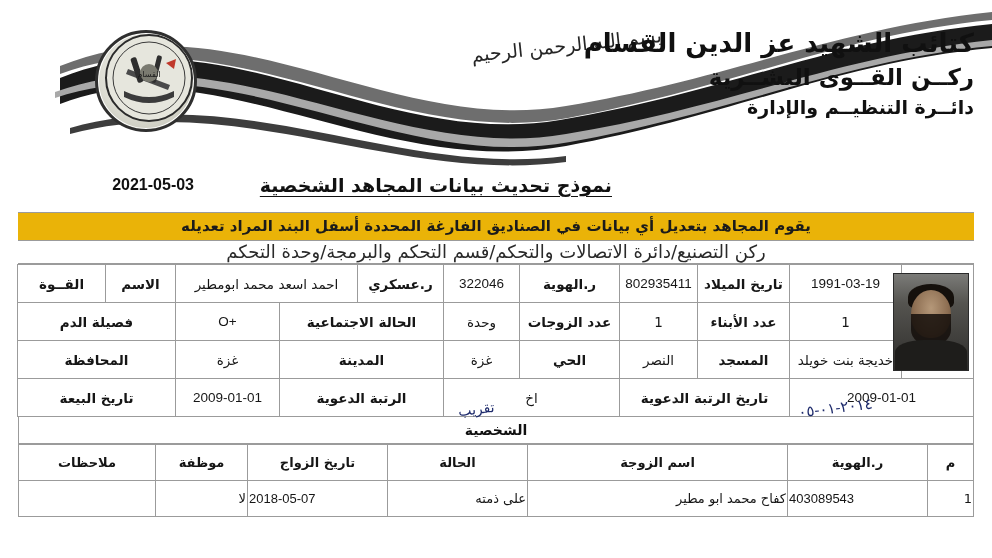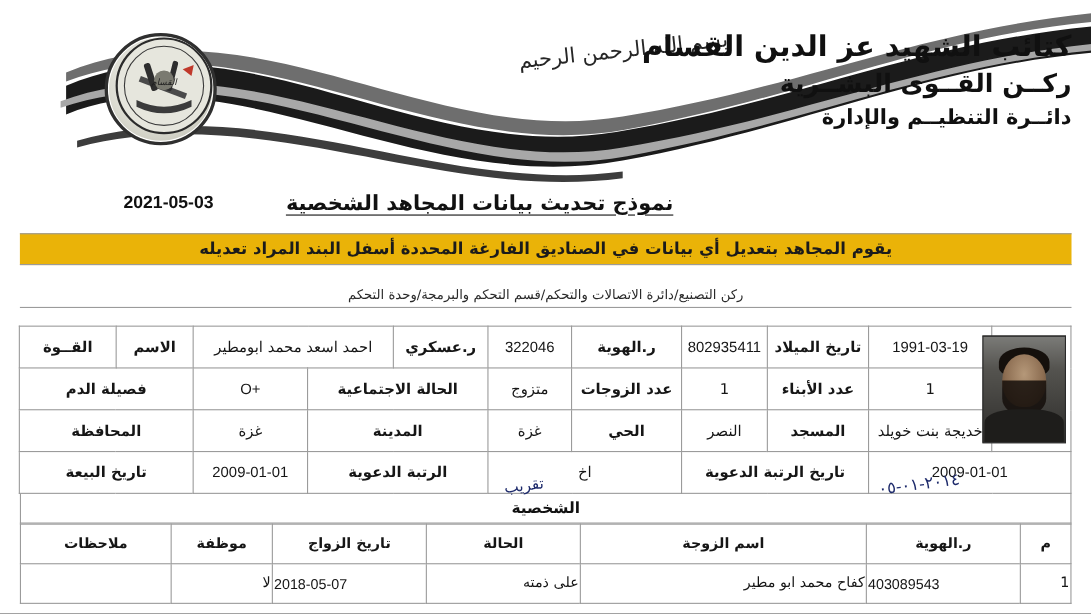--- a/index.html
+++ b/index.html
@@ -33,21 +33,20 @@
     position: absolute;
     top: 30px;
     right: 795px;
     width: 96px;
     height: 96px;
     border-radius: 50%;
     background: radial-gradient(circle at 45% 40%, #f3f3ee 0%, #dcdcd2 55%, #b9b9ad 100%);
     border: 3px solid #2f2f2f;
     box-shadow: 0 0 0 1px #ffffff inset;
     overflow: hidden;
-    font-style: italic;
   }
   .logo svg { display:block; }
 
   .bism {
     position: absolute;
     top: 34px;
     right: 330px;
     font-family: "DejaVu Serif", "Liberation Serif", serif;
     font-size: 19px;
     color: #262626;
@@ -115,25 +114,25 @@
     border-bottom: 1px solid #9b9b9b;
     height: 27px;
     line-height: 27px;
     text-align: center;
     font-size: 15px;
     font-weight: bold;
     color: #1b1b1b;
     background: #eab308;
   }
   .unit-line {
-    margin: 16px 18px;
+    margin: 0 18px;
     height: 22px;
     line-height: 22px;
     text-align: center;
-    font-size: 12px;
+    font-size: 18px;
     color: #2a2a2a;
     border-bottom: 1px solid #9b9b9b;
   }
 
   
   .main-table {
     margin: 0 18px;
     border-collapse: collapse;
     width: calc(100% - 36px);
     table-layout: fixed;
@@ -336,21 +335,21 @@
       <td class="lbl">ر.عسكري</td>
       <td class="val-hand" colspan="2">احمد اسعد محمد ابومطير</td>
       <td class="lbl">الاسم</td>
       <td class="lbl">القــوة</td>
     </tr>
     <tr>
       <td>1</td>
       <td class="lbl">عدد الأبناء</td>
       <td>1</td>
       <td class="lbl">عدد الزوجات</td>
-      <td>متزوج</td>
+      <td>وحدة</td>
       <td class="lbl" colspan="2">الحالة الاجتماعية</td>
       <td class="val-num">O+</td>
       <td class="lbl" colspan="2">فصيلة الدم</td>
     </tr>
     <tr>
       <td>خديجة بنت خويلد</td>
       <td class="lbl">المسجد</td>
       <td>النصر</td>
       <td class="lbl">الحي</td>
       <td>غزة</td>

